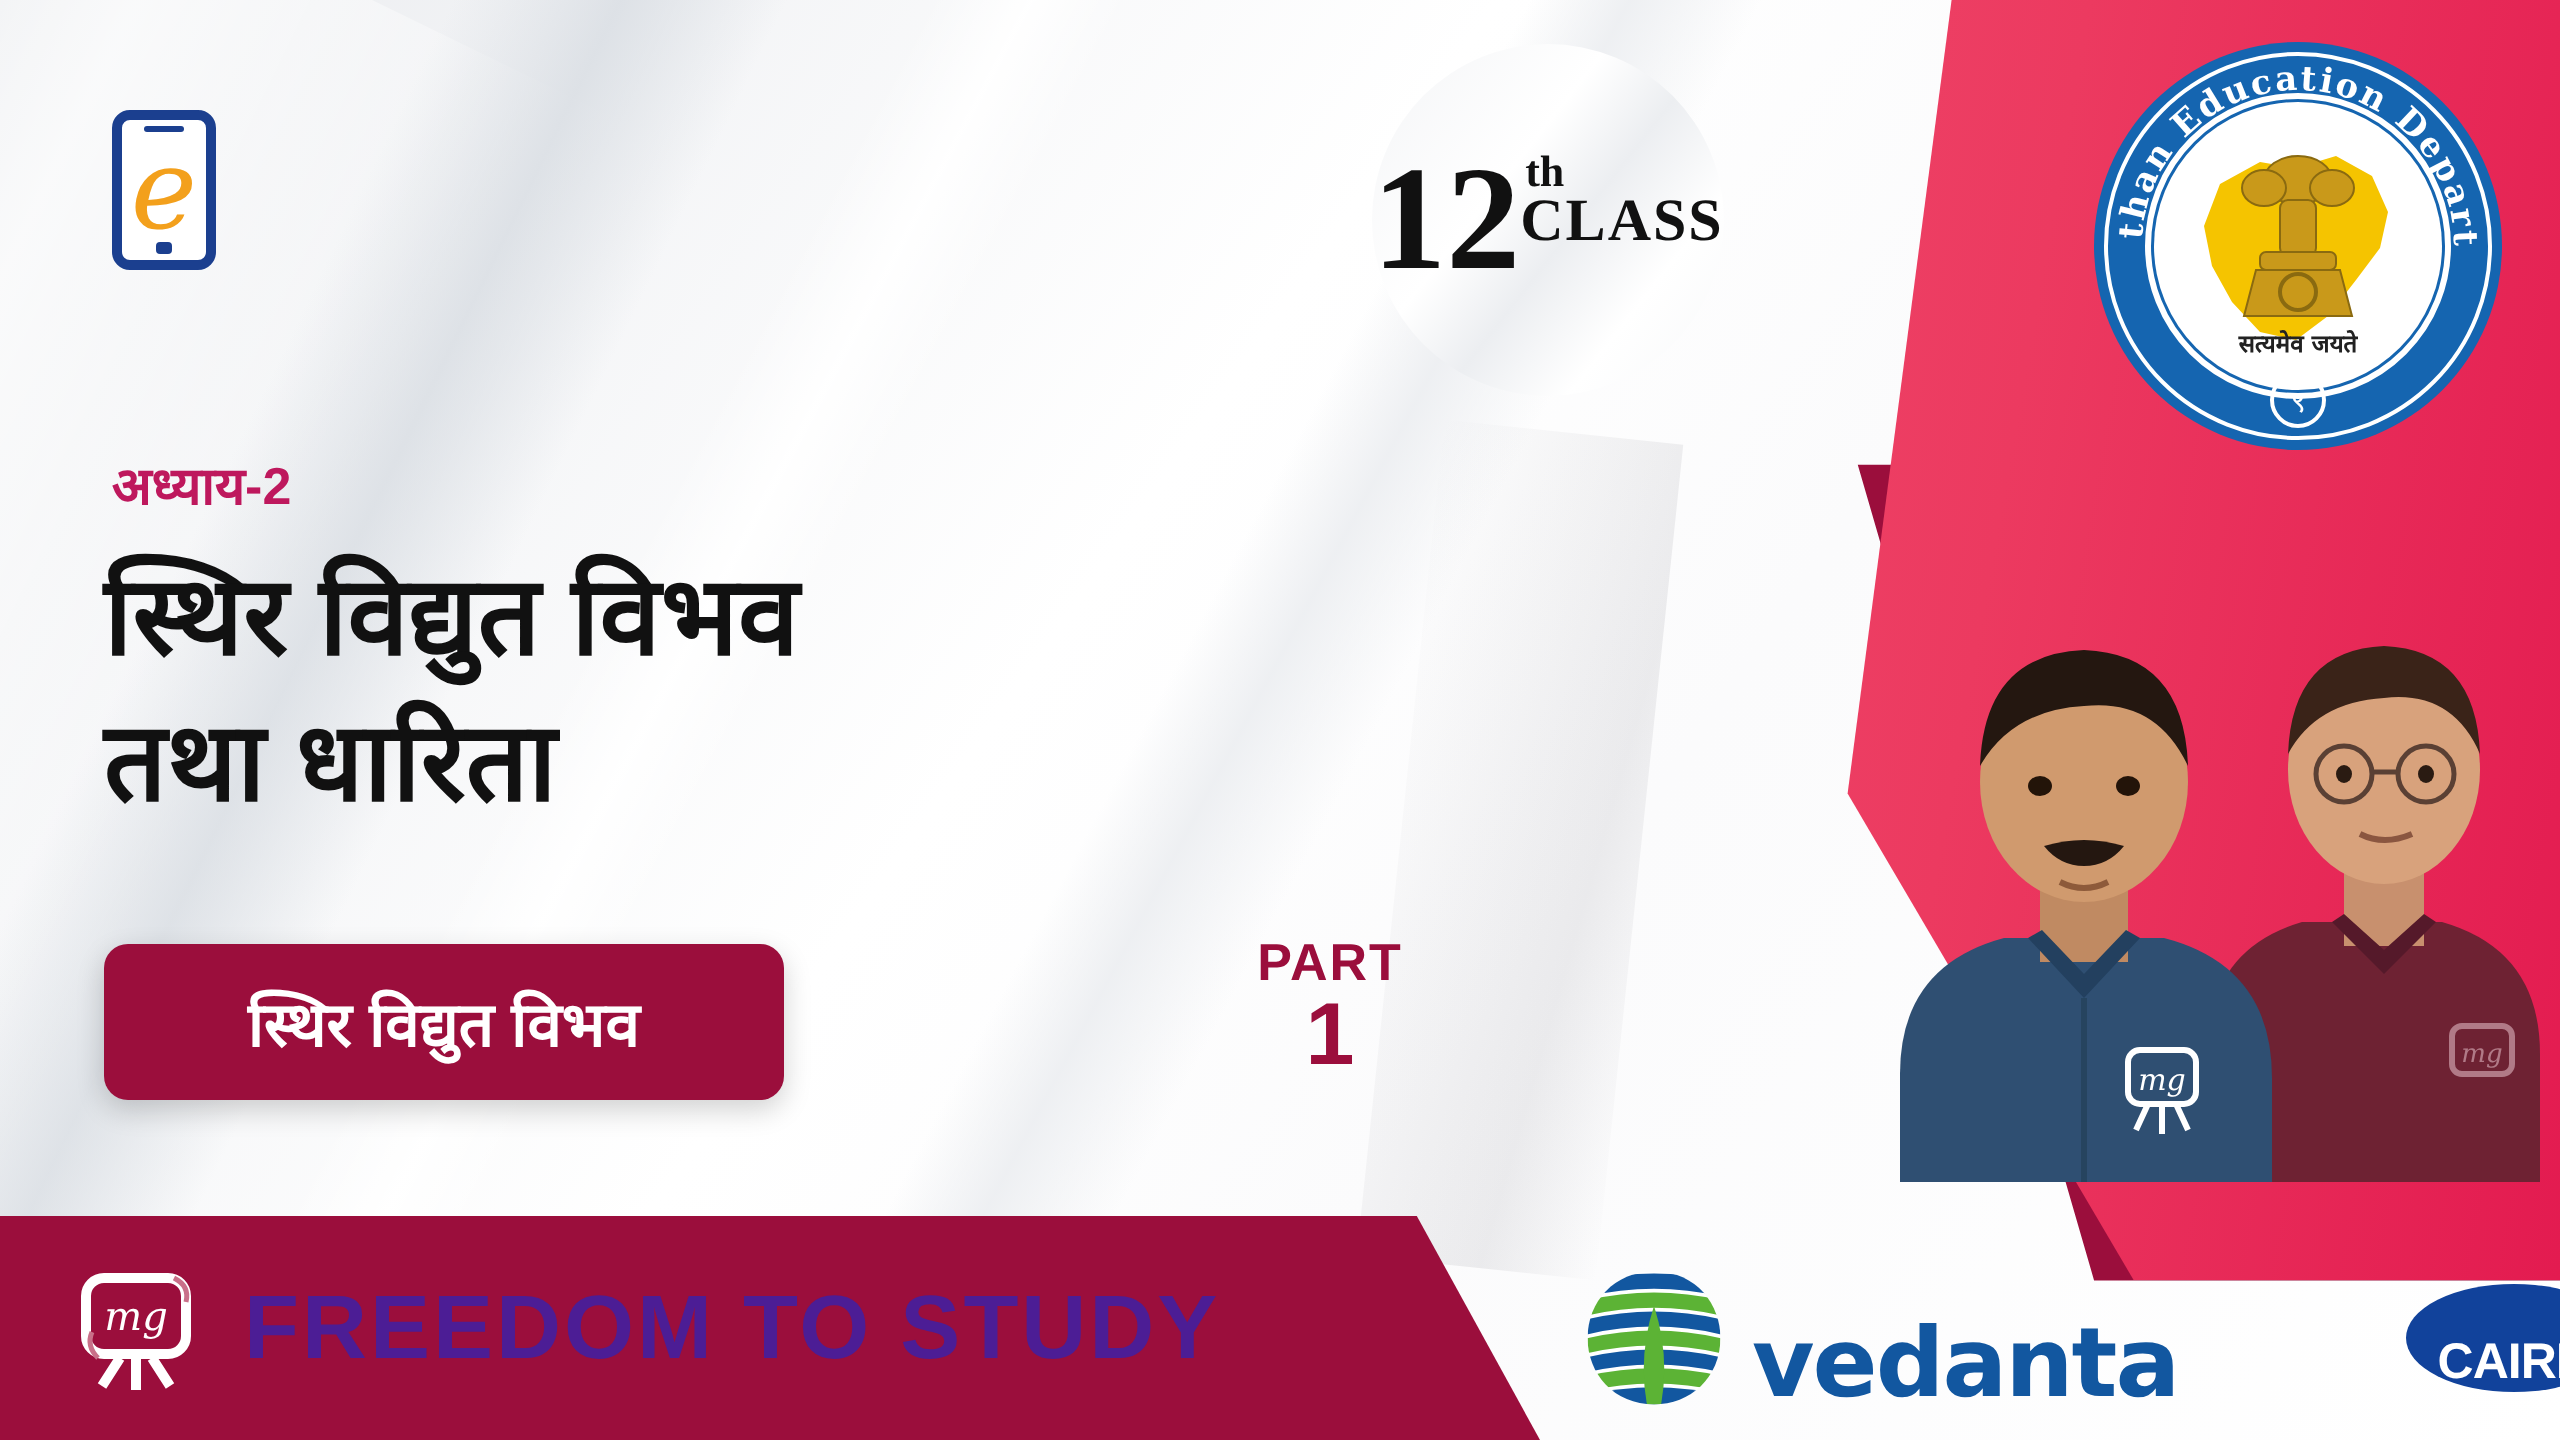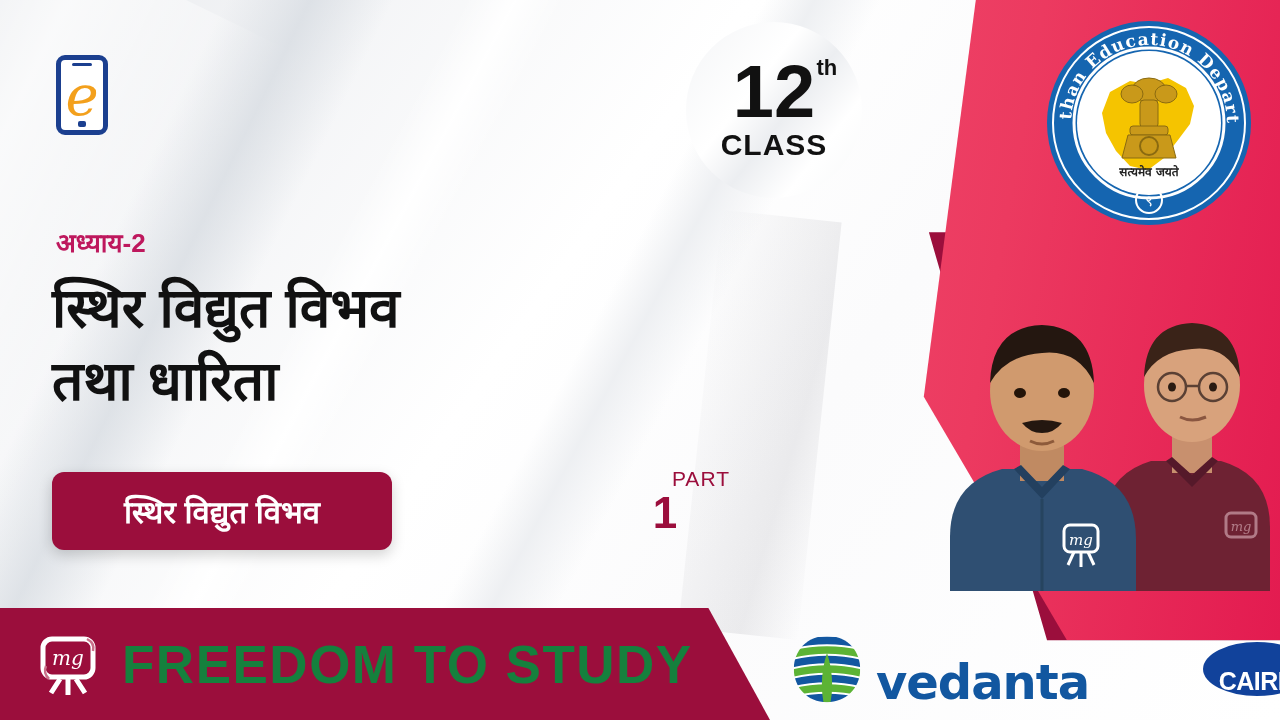--- a/index.html
+++ b/index.html
@@ -68,46 +68,46 @@
   .title{position:absolute;left:52px;top:272px;width:640px;font-size:55px;font-weight:700;
     color:#111;line-height:1.32;}
   .pill{
     position:absolute;left:52px;top:472px;min-width:340px;height:78px;
     background:#9b0e3c;border-radius:12px;display:flex;align-items:center;
     justify-content:center;padding:0 42px;box-sizing:border-box;
     box-shadow:0 5px 14px rgba(0,0,0,.18);
   }
   .pill span{color:#fff;font-size:31px;font-weight:700;}
   .part{position:absolute;left:600px;top:468px;width:130px;text-align:center;color:#9b0e3c;}
-  .part .pw{font-size:21px;font-weight:400;letter-spacing:1px;line-height:1.05;text-align:right;}
+  .part .pw{font-size:26px;font-weight:700;letter-spacing:1px;line-height:1.05;}
   .part .pn{font-size:44px;font-weight:700;line-height:1.05;}
 
   
   .class-circle{
     position:absolute;left:686px;top:22px;width:176px;height:176px;border-radius:50%;
     background:linear-gradient(128deg,#f4f5f7 0%,#ffffff 38%,#eceef1 55%,#ffffff 75%,#f7f8f9 100%);
-    display:flex;flex-direction:column;align-items:center;justify-content:center;
+    display:flex;flex-direction:row;align-items:center;justify-content:center;font-family:Liberation Serif, serif;
   }
   .class-num{font-size:74px;font-weight:700;color:#111;line-height:.92;position:relative;}
   .class-num sup{font-size:22px;font-weight:700;position:absolute;top:0;right:-22px;}
   .class-word{font-size:30px;font-weight:700;color:#111;letter-spacing:1px;margin-top:2px;}
 
   
   .rajlogo{position:absolute;left:1044px;top:18px;width:210px;height:210px;}
 
   
   .teachers{position:absolute;left:936px;top:225px;width:344px;height:366px;overflow:hidden;}
 
   
   .footband{
     position:absolute;left:0;bottom:0;width:770px;height:112px;background:#9b0e3c;
     clip-path:polygon(0 0, 92% 0, 100% 100%, 0 100%);
   }
   .foot-inner{position:absolute;left:38px;bottom:0;height:112px;display:flex;align-items:center;gap:22px;}
-  .foot-text{color:#15803d;font-size:53px;font-weight:700;letter-spacing:1.5px;}
+  .foot-text{color:#4c1d95;font-size:45px;font-weight:700;letter-spacing:1.5px;}
 
   .mgboard{width:62px;height:62px;position:relative;}
   .sponsors{position:absolute;left:790px;bottom:14px;display:flex;align-items:center;gap:114px;}
   .vedanta-wrap{display:flex;align-items:flex-end;gap:12px;}
   .vedanta-text{line-height:1;}
   .vedanta-name{font-size:48px;font-weight:700;color:#1257a0;letter-spacing:-1px;font-family:"DejaVu Sans",sans-serif;}
   .vedanta-tag{font-size:19px;font-weight:700;color:#5cb335;margin-top:2px;font-family:"DejaVu Sans",sans-serif;}
   .cairn{width:108px;height:54px;border-radius:50%;background:#11429b;
     display:flex;align-items:flex-end;justify-content:center;}
   .cairn span{color:#fff;font-size:25px;font-weight:700;letter-spacing:-.5px;}

